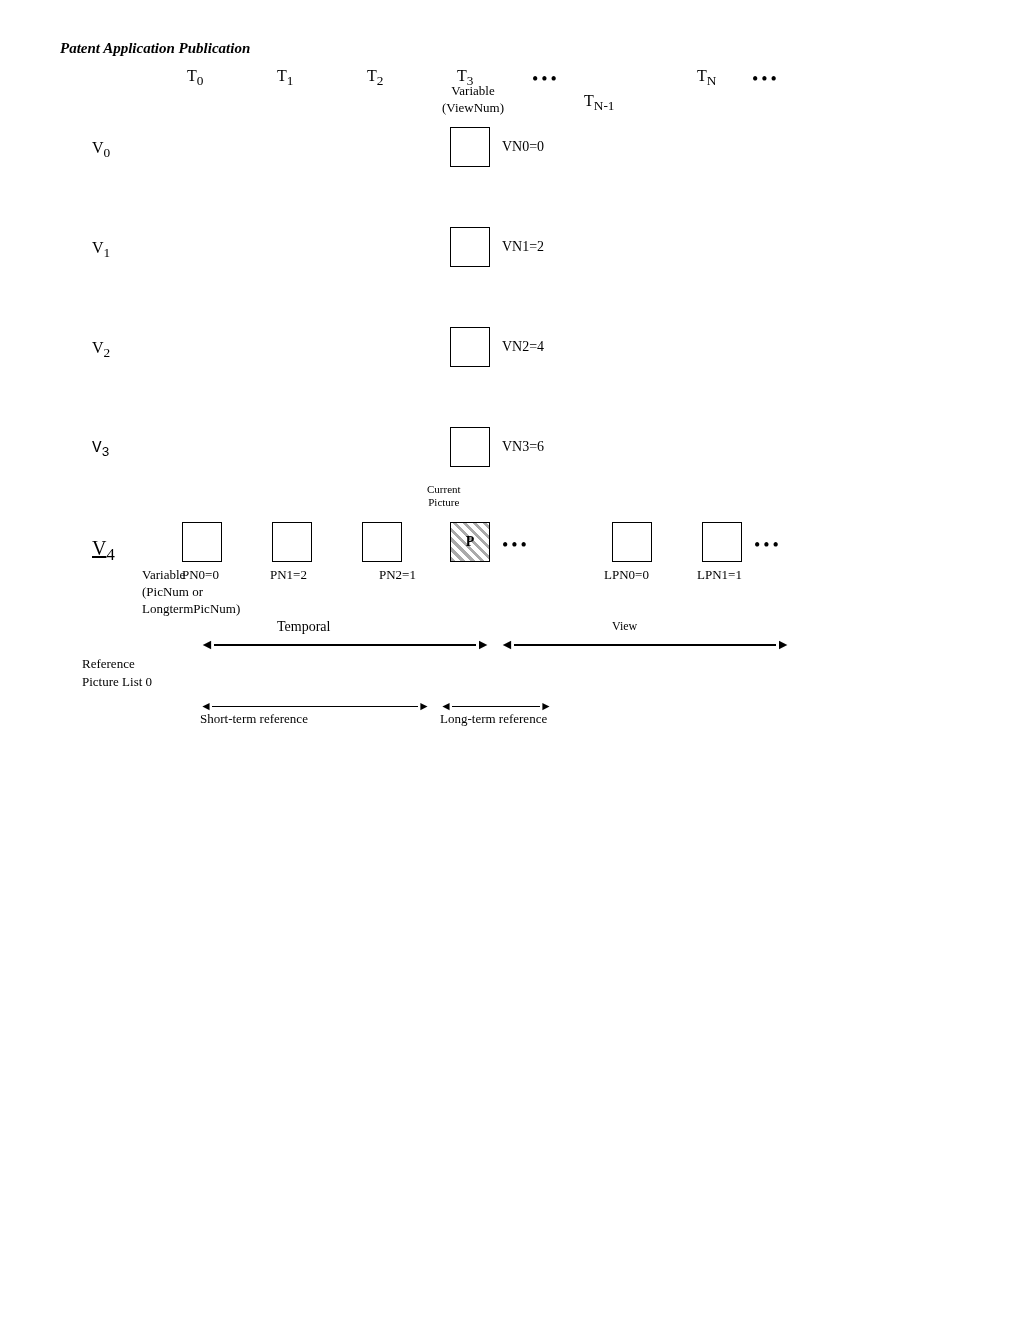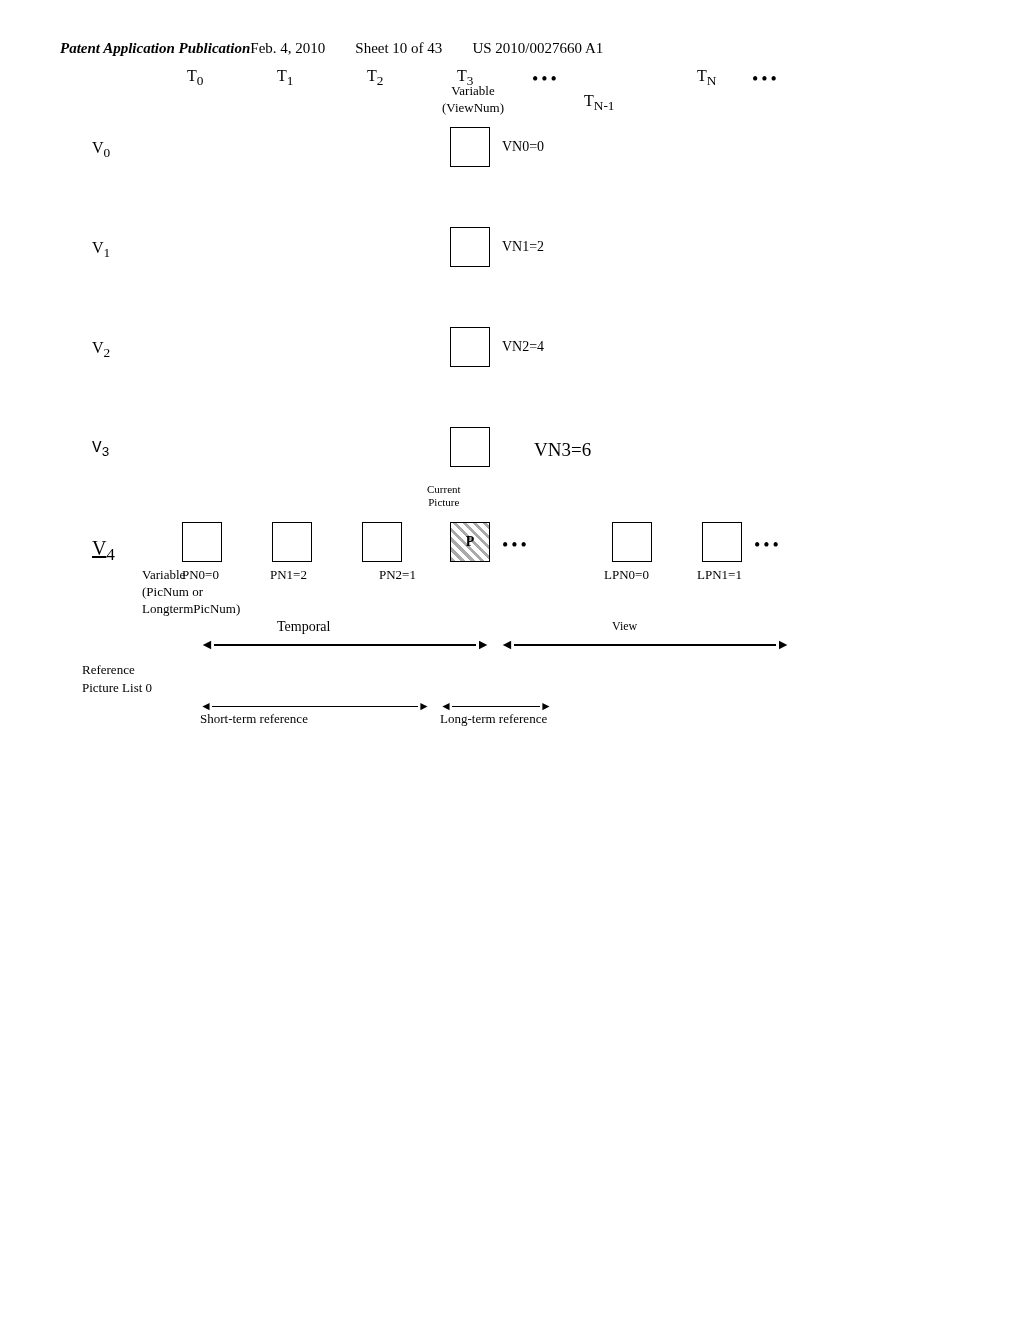--- a/index.html
+++ b/index.html
@@ -16,21 +16,21 @@
       width: 1024px;
       min-height: 1320px;
       background: #fff;
       padding: 40px 60px;
       position: relative;
     }
 
     
     .header {
       display: flex;
-      justify-content: flex-start;
+      justify-content: space-between;
       align-items: baseline;
       border-bottom: none;
       margin-bottom: 10px;
     }
     .header-left {
       font-size: 15px;
       font-weight: bold;
       font-style: italic;
     }
     .header-right {
@@ -101,25 +101,20 @@
       z-index: 2;
     }
   </style>
 </head>
 <body>
 
 <div class="page">
 
   <div class="header">
     <span class="header-left">Patent Application Publication</span>
-    <div class="header-right">
-      <span>Feb. 4, 2010</span>
-      <span>Sheet 10 of 43</span>
-      <span>US 2010/0027660 A1</span>
-    </div>
   </div>
 
 
   <div class="diagram-area">
 
     <span style="position:absolute; top:0; left:105px; font-size:16px;">T<sub>0</sub></span>
 
     <span style="position:absolute; top:0; left:195px; font-size:16px;">T<sub>1</sub></span>
 
     <span style="position:absolute; top:0; left:285px; font-size:16px;">T<sub>2</sub></span>
@@ -153,21 +148,21 @@
     <span style="position:absolute; top:272px; left:10px; font-size:16px;">V<sub>2</sub></span>
 
     <div class="box" style="top:260px; left:368px;"></div>
 
     <span style="position:absolute; top:272px; left:420px; font-size:14px;">VN2=4</span>
 
     <span style="position:absolute; top:372px; left:10px; font-size:16px;font-family:Liberation Mono, monospace;">V<sub>3</sub></span>
 
     <div class="box" style="top:360px; left:368px;"></div>
 
-    <span style="position:absolute; top:372px; left:420px; font-size:19px;margin-left:32px;">VN3=6</span>
+    <span style="position:absolute; top:372px; left:420px; font-size:14px;">VN3=6</span>
 
     <span style="position:absolute; top:470px; left:10px; font-size:20px;text-decoration:underline;">V<sub>4</sub></span>
 
     <div style="position:absolute; top:416px; left:345px; font-size:11px; text-align:center; line-height:1.2;">Current<br>Picture</div>
 
     <div class="box" style="top:455px; left:100px;"></div>
 
     <div class="box" style="top:455px; left:190px;"></div>
 
     <div class="box" style="top:455px; left:280px;"></div>
@@ -211,21 +206,21 @@
     <div style="position:absolute; top:570px; left:418px; width:290px; display:flex; align-items:center;">
 
       <span style="font-size:14px;">◄</span>
       <div style="flex:1; height:1.5px; background:#000;"></div>
 
       <span style="font-size:14px;">►</span>
     </div>
 
     <span style="position:absolute; top:552px; left:530px; font-size:12px;">View</span>
 
-    <div style="position:absolute; top:588px; left:0px; font-size:13px; line-height:1.4;margin-top:6px;">
+    <div style="position:absolute; top:588px; left:0px; font-size:13px; line-height:1.4;">
       Reference<br>Picture List 0
     </div>
 
 
     <div style="position:absolute; top:632px; left:118px; width:230px; display:flex; align-items:center;">
       <span style="font-size:12px;">◄</span>
       <div style="flex:1; height:1.5px; background:#000;"></div>
       <span style="font-size:12px;">►</span>
     </div>
 

